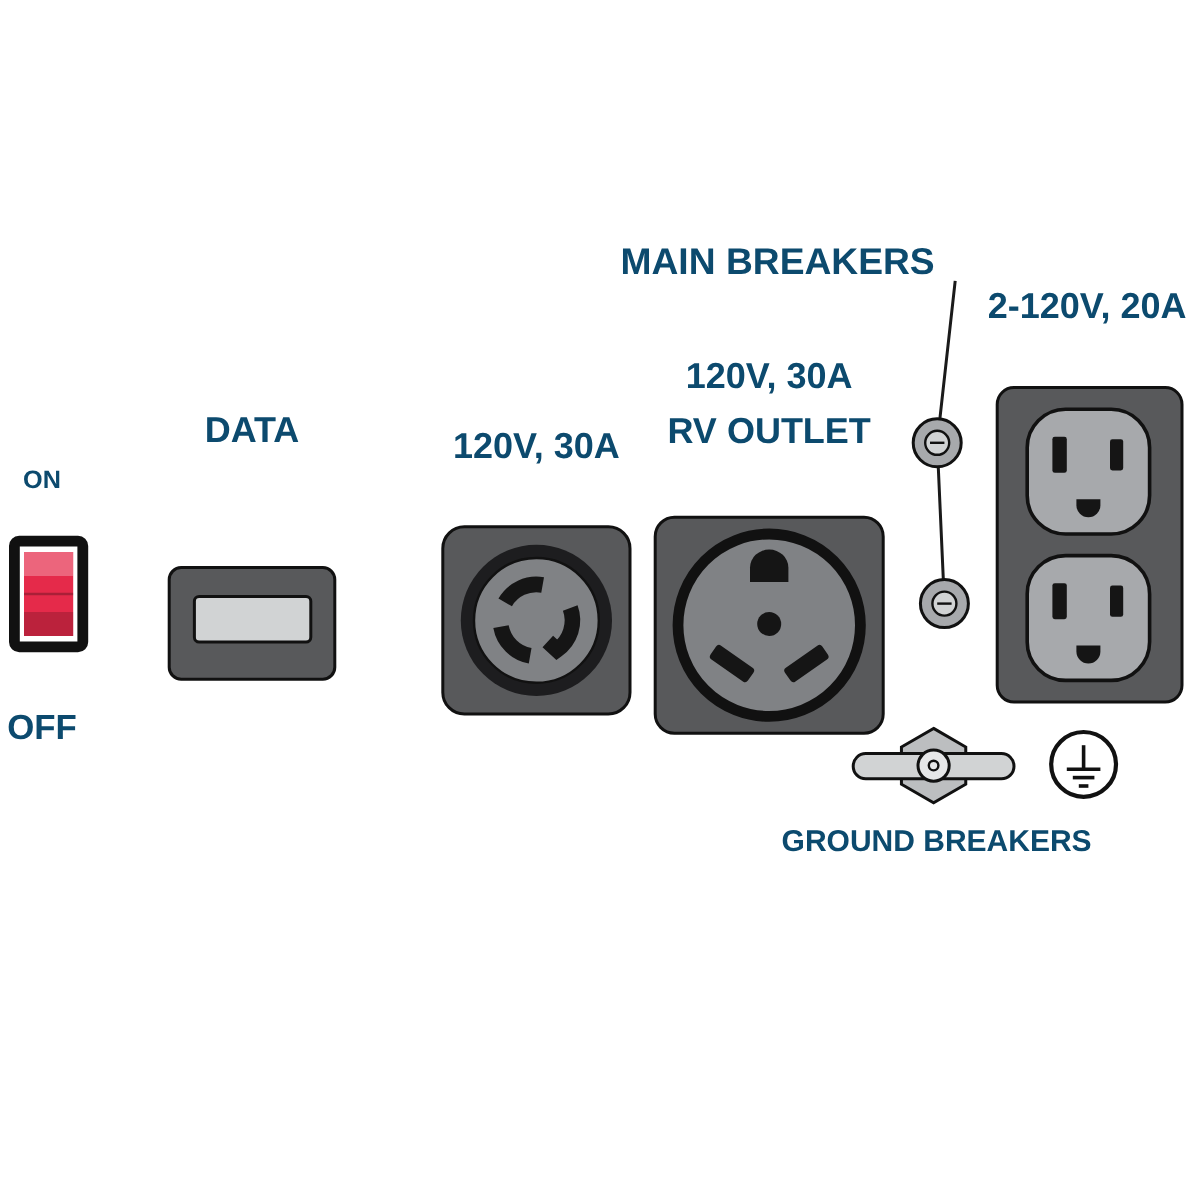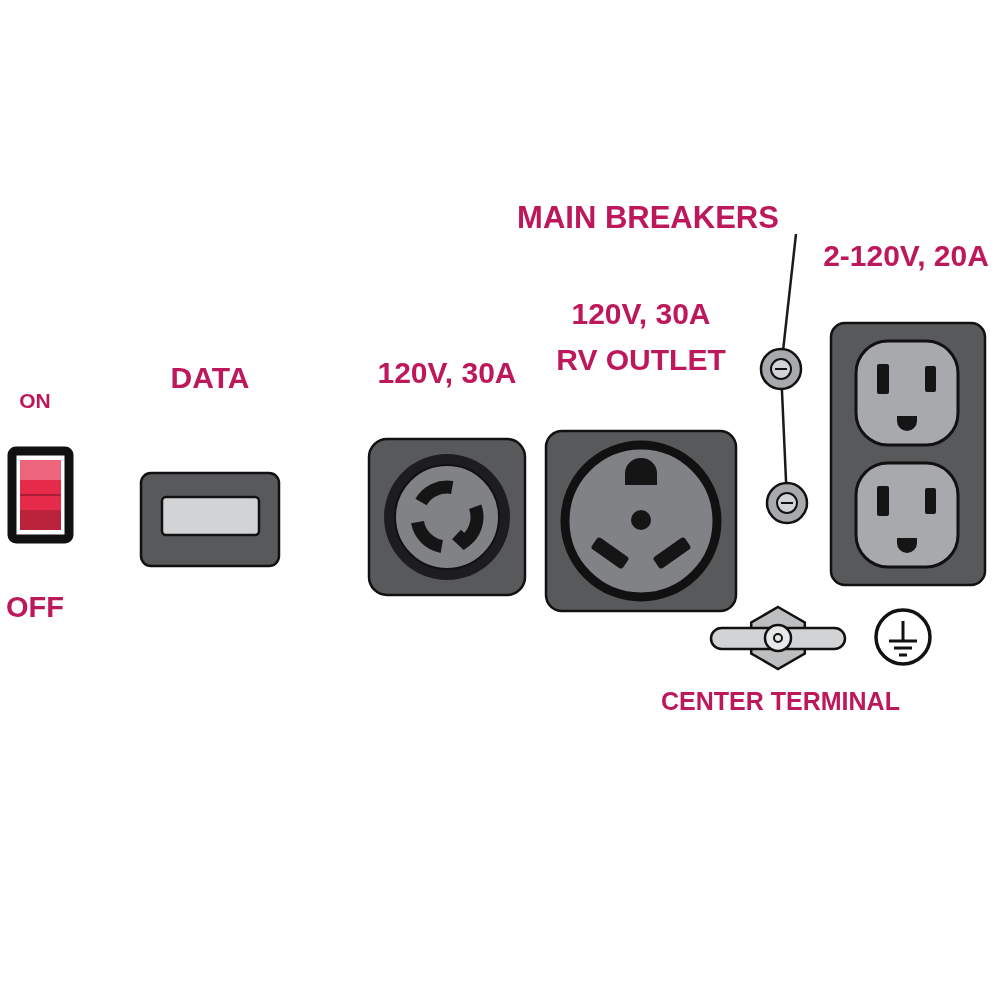--- a/index.html
+++ b/index.html
@@ -1,21 +1,21 @@
 <!DOCTYPE html>
 <html style="--panel-gray: #58595b; --inner-gray: #808285; --face-gray: #a7a9ac; --light-gray: #d1d3d4; --nut-gray: #bcbec0; --slot-black: #151515; --line-black: #1a1a1a; --switch-red: #e52a4a;"><head>
 <meta charset="utf-8">
 <style>
   html,body{margin:0;padding:0;background:#fff;}
   .stage{
     position:relative;width:1000px;height:1000px;background:#fff;overflow:hidden;
     font-family:"Liberation Sans",sans-serif;
   }
   .lbl{
-    position:absolute;text-align:center;font-weight:bold;color:#be185d;
+    position:absolute;text-align:center;font-weight:bold;color:#0c4a6e;
     font-size:30px;letter-spacing:0px;line-height:1.1;white-space:nowrap;
   }
   .lbl .line{display:block;}
   .lbl-two{line-height:46px;}
   svg{position:absolute;left:0;top:0;}
 </style>
 </head>
 <body>
 
 <div class="stage">
@@ -100,23 +100,23 @@
 
   <div class="lbl" style="left:806px;top:239px;width:200px;">2-120V, 20A</div>
 
   <div class="lbl lbl-two" style="left:535px;top:291px;width:212px;">
     <span class="line">120V, 30A</span>
     <span class="line">RV OUTLET</span>
   </div>
 
   <div class="lbl" style="left:347px;top:356px;width:200px;">120V, 30A</div>
 
-  <div class="lbl lbl-two" style="left:120px;top:355px;width:180px;">
+  <div class="lbl lbl-two" style="left:120px;top:336px;width:180px;">
     <span class="line">DATA</span>
   </div>
 
   <div class="lbl" style="left:5px;top:389px;width:60px;font-size:21px;">ON</div>
 
   <div class="lbl" style="left:3px;top:592px;width:64px;font-size:29px;">OFF</div>
 
-  <div class="lbl" style="left:628px;top:688px;width:305px;font-size:25px;">CENTER TERMINAL</div>
+  <div class="lbl" style="left:628px;top:688px;width:305px;font-size:25px;">GROUND BREAKERS</div>
 
 </div>
 
 </body></html>

